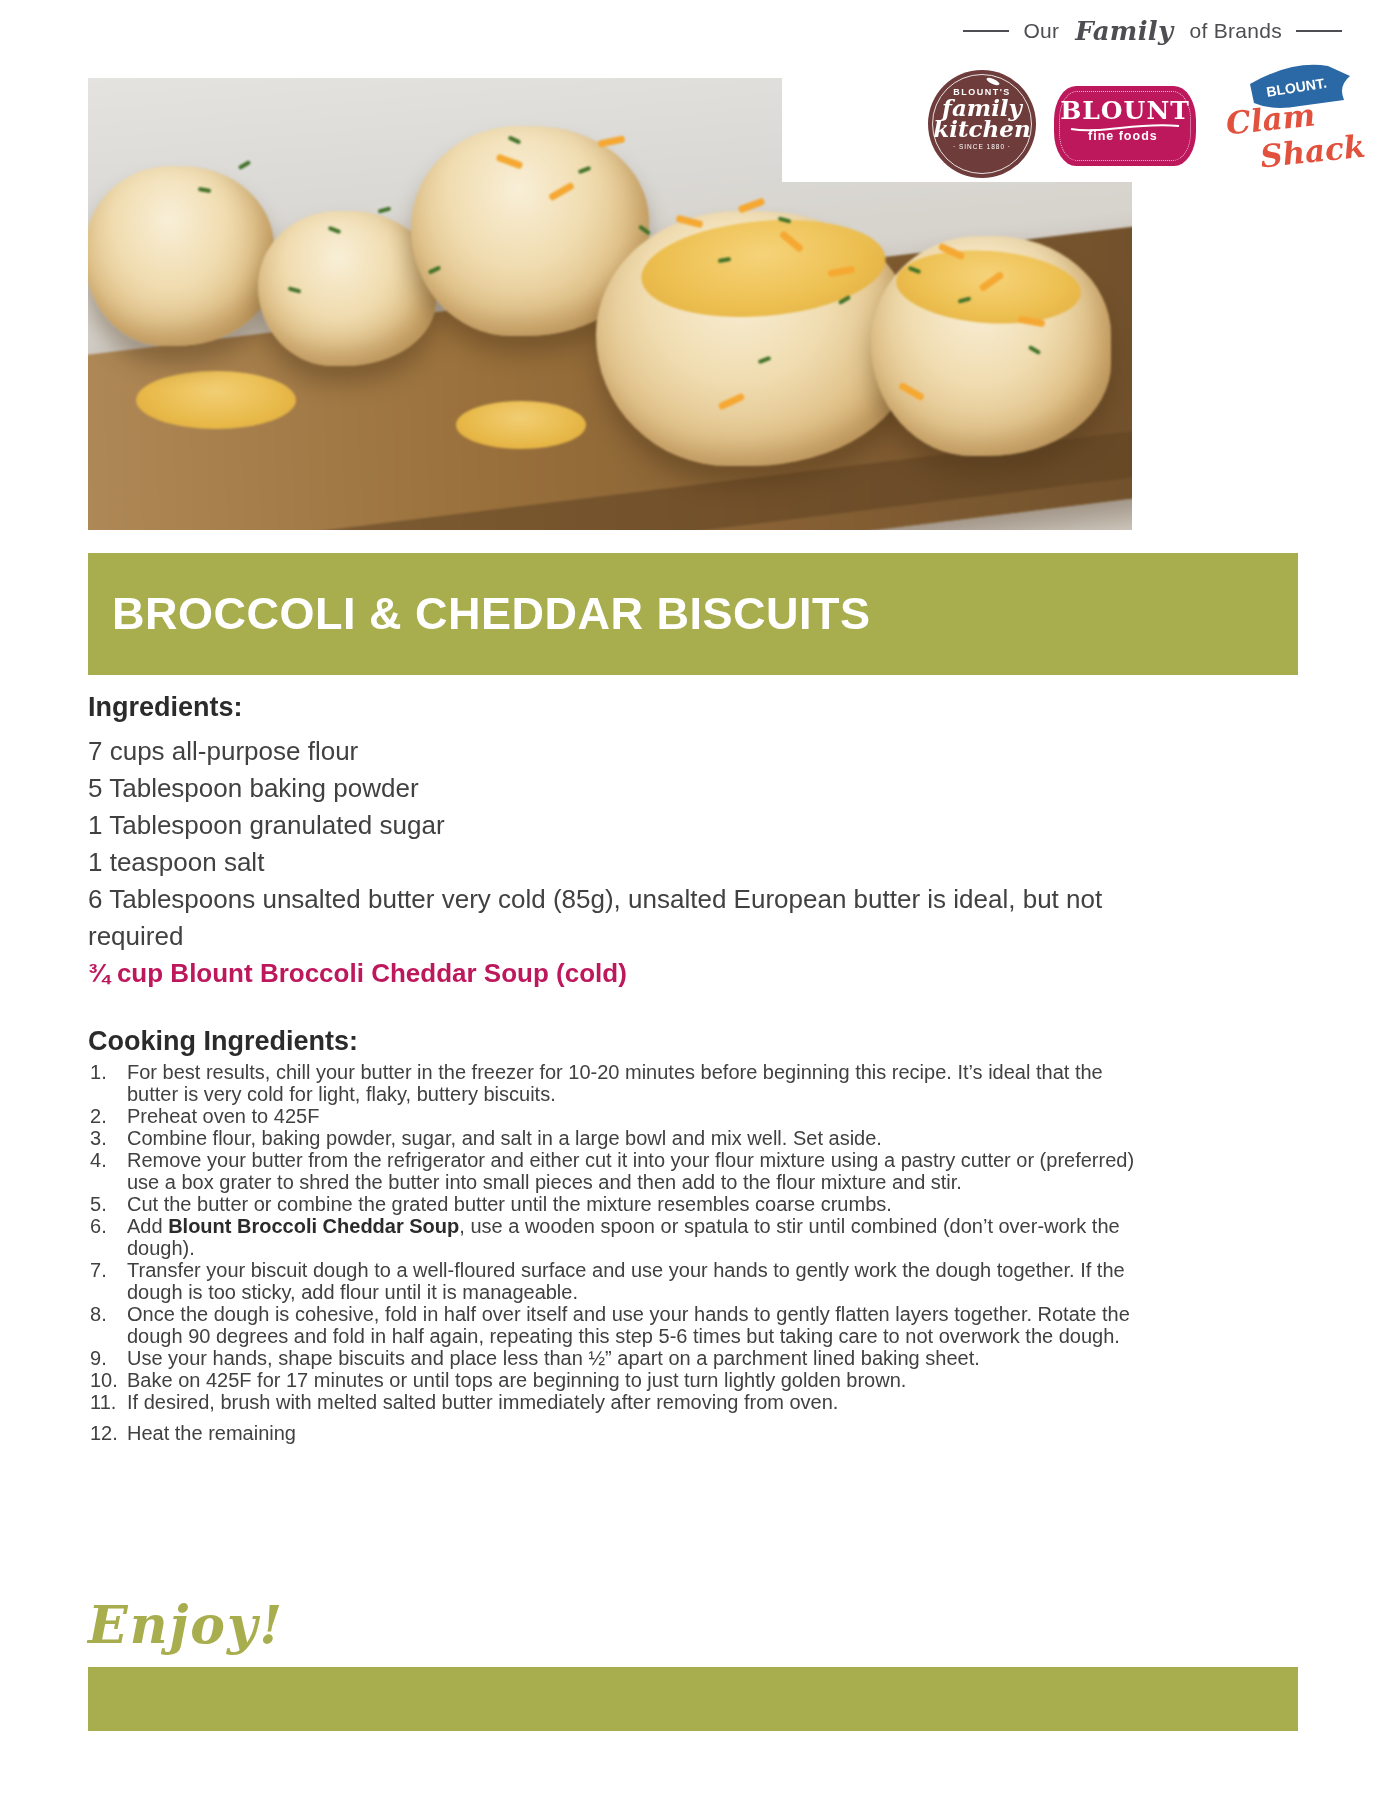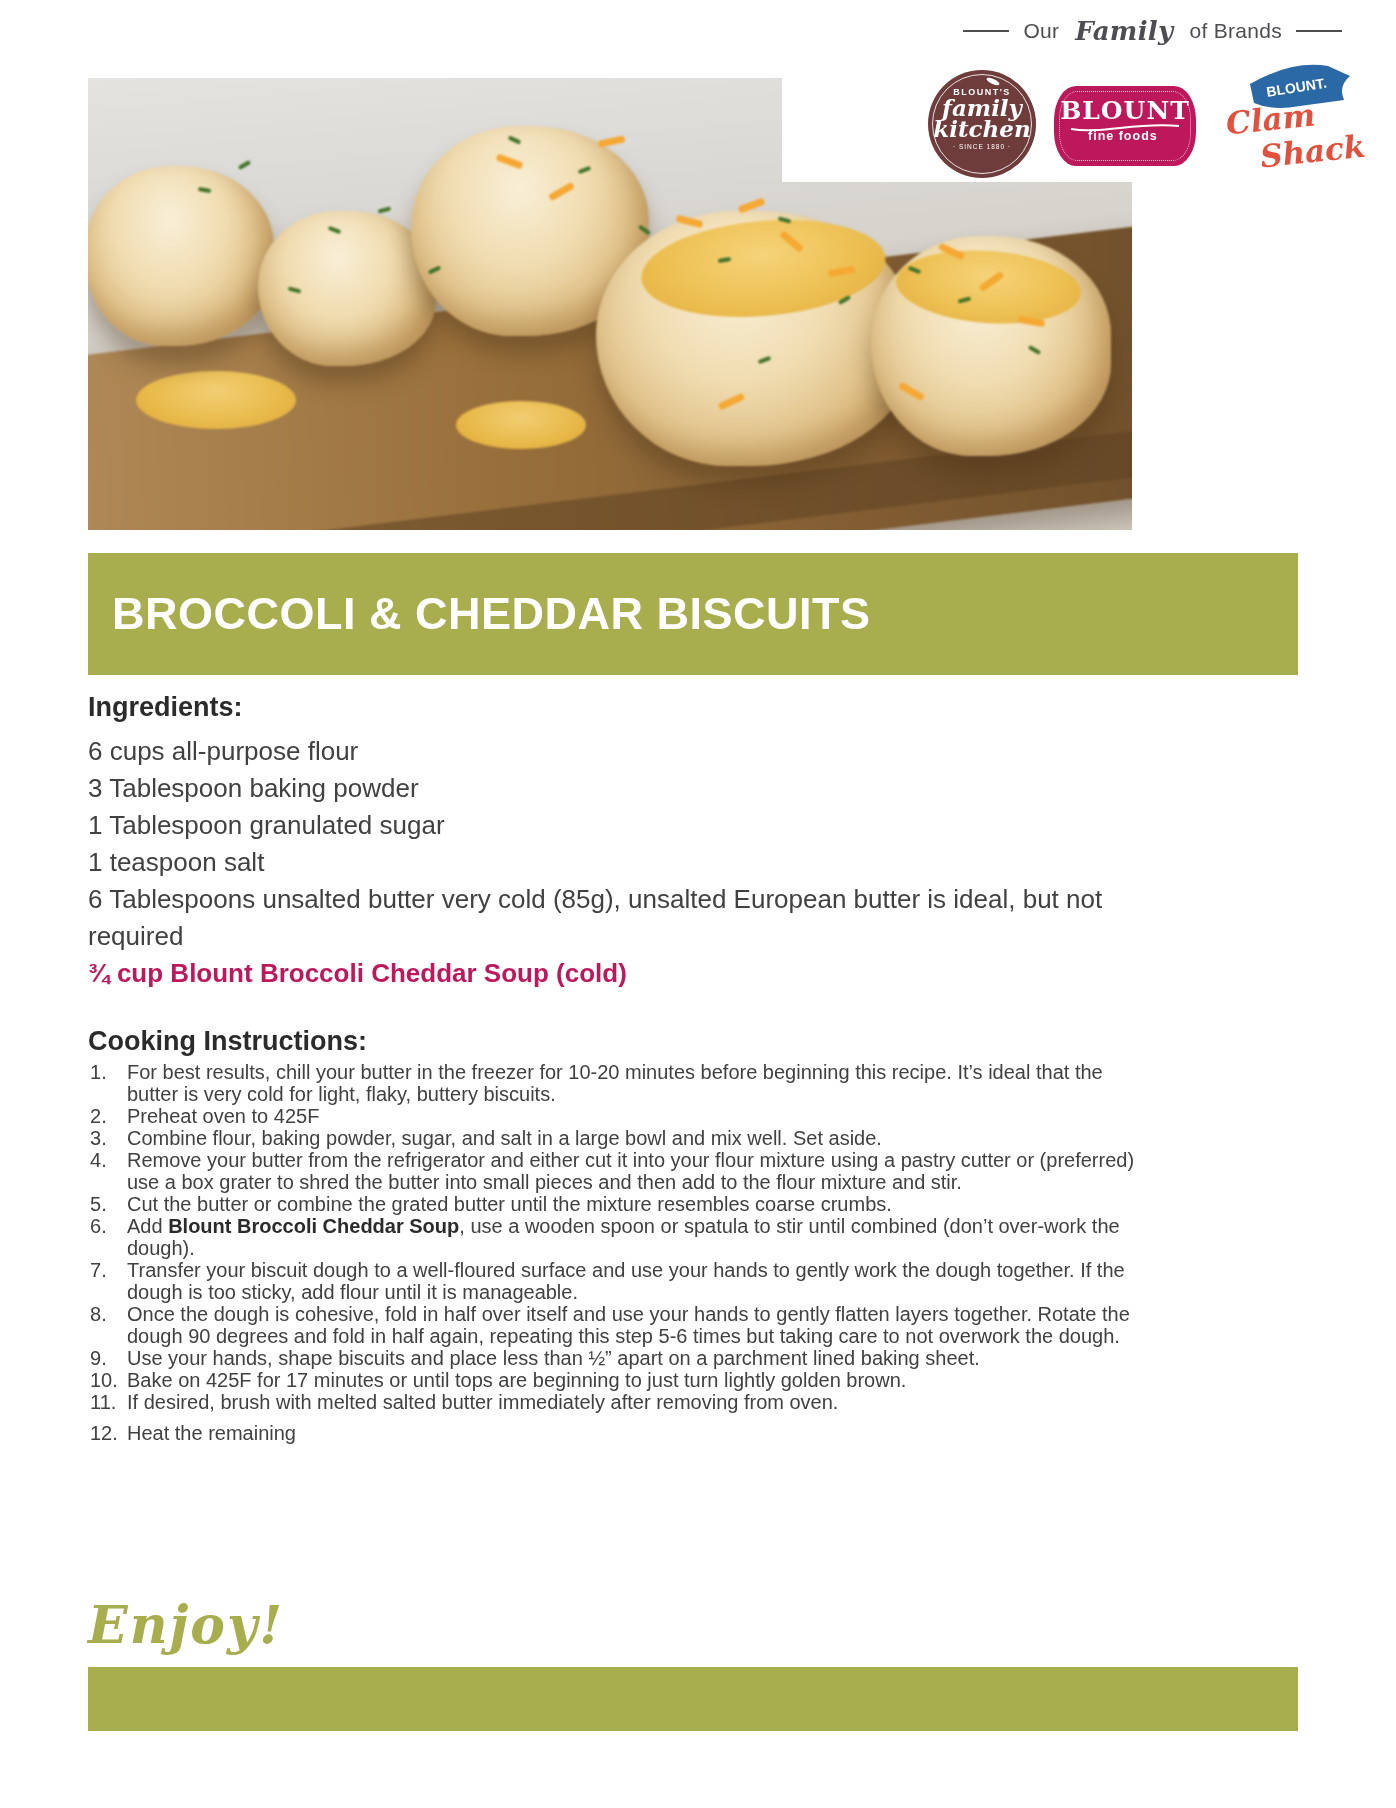--- a/index.html
+++ b/index.html
@@ -186,30 +186,30 @@
   </div>
 
   <div class="title-banner">
     <h1>BROCCOLI &amp; CHEDDAR BISCUITS</h1>
   </div>
 
   <div class="content">
     <section class="ingredients">
       <h2>Ingredients:</h2>
       <ul id="ingredients-list">
-          <li>6 cups all-purpose flour</li>
-          <li>3 Tablespoon baking powder</li>
+          <li>7 cups all-purpose flour</li>
+          <li>5 Tablespoon baking powder</li>
           <li>1 Tablespoon granulated sugar</li>
           <li>1 teaspoon salt</li>
           <li>6 Tablespoons unsalted butter very cold (85g), unsalted European butter is ideal, but not required</li>
           <li class="b">¾ cup Blount Broccoli Cheddar Soup (cold)</li>
         </ul>
     </section>
     <section class="instructions">
-      <h2>Cooking Instructions:</h2>
+      <h2>Cooking Ingredients:</h2>
       <ol id="instructions-list">
           <li><span>For best results, chill your butter in the freezer for 10-20 minutes before beginning this recipe. It’s ideal that the butter is very cold for light, flaky, buttery biscuits.</span></li>
           <li><span>Preheat oven to 425F</span></li>
           <li><span>Combine flour, baking powder, sugar, and salt in a large bowl and mix well. Set aside.</span></li>
           <li><span>Remove your butter from the refrigerator and either cut it into your flour mixture using a pastry cutter or (preferred) use a box grater to shred the butter into small pieces and then add to the flour mixture and stir.</span></li>
           <li><span>Cut the butter or combine the grated butter until the mixture resembles coarse crumbs.</span></li>
           <li><span>Add </span><span class="b">Blount Broccoli Cheddar Soup</span><span>, use a wooden spoon or spatula to stir until combined (don’t over-work the dough).</span></li>
           <li><span>Transfer your biscuit dough to a well-floured surface and use your hands to gently work the dough together. If the dough is too sticky, add flour until it is manageable.</span></li>
           <li><span>Once the dough is cohesive, fold in half over itself and use your hands to gently flatten layers together. Rotate the dough 90 degrees and fold in half again, repeating this step 5-6 times but taking care to not overwork the dough.</span></li>
           <li><span>Use your hands, shape biscuits and place less than ½” apart on a parchment lined baking sheet.</span></li>

